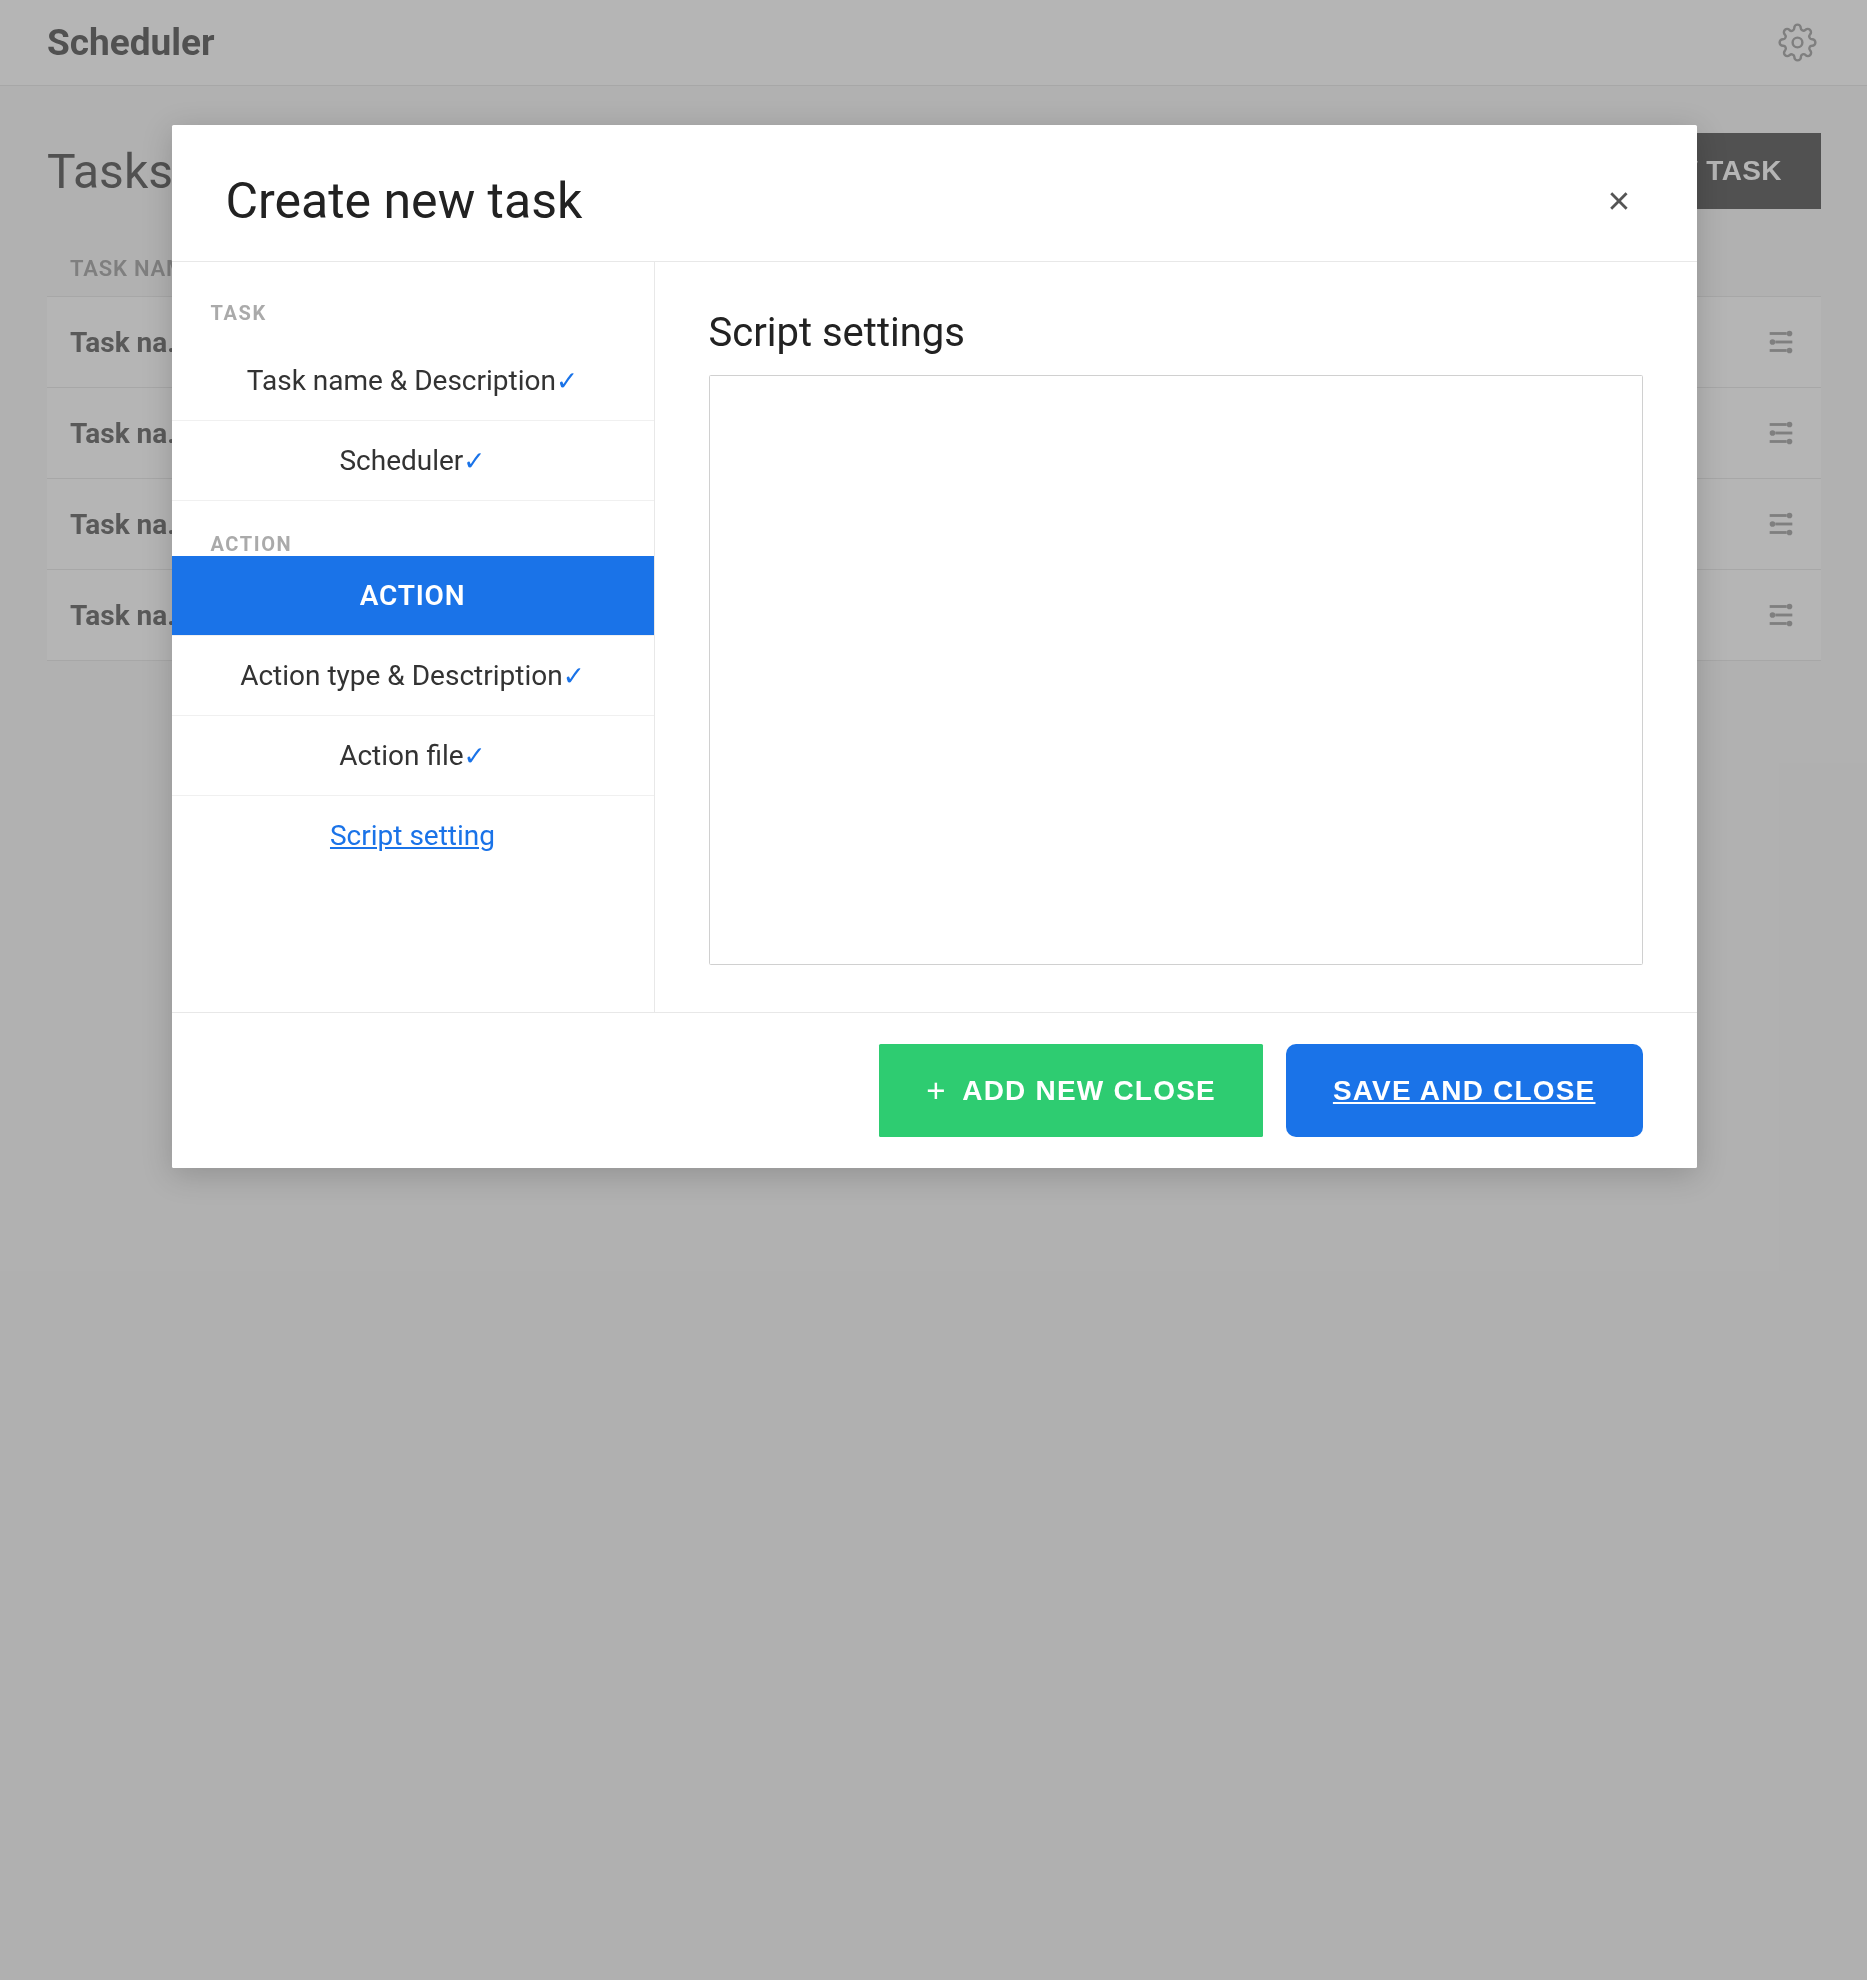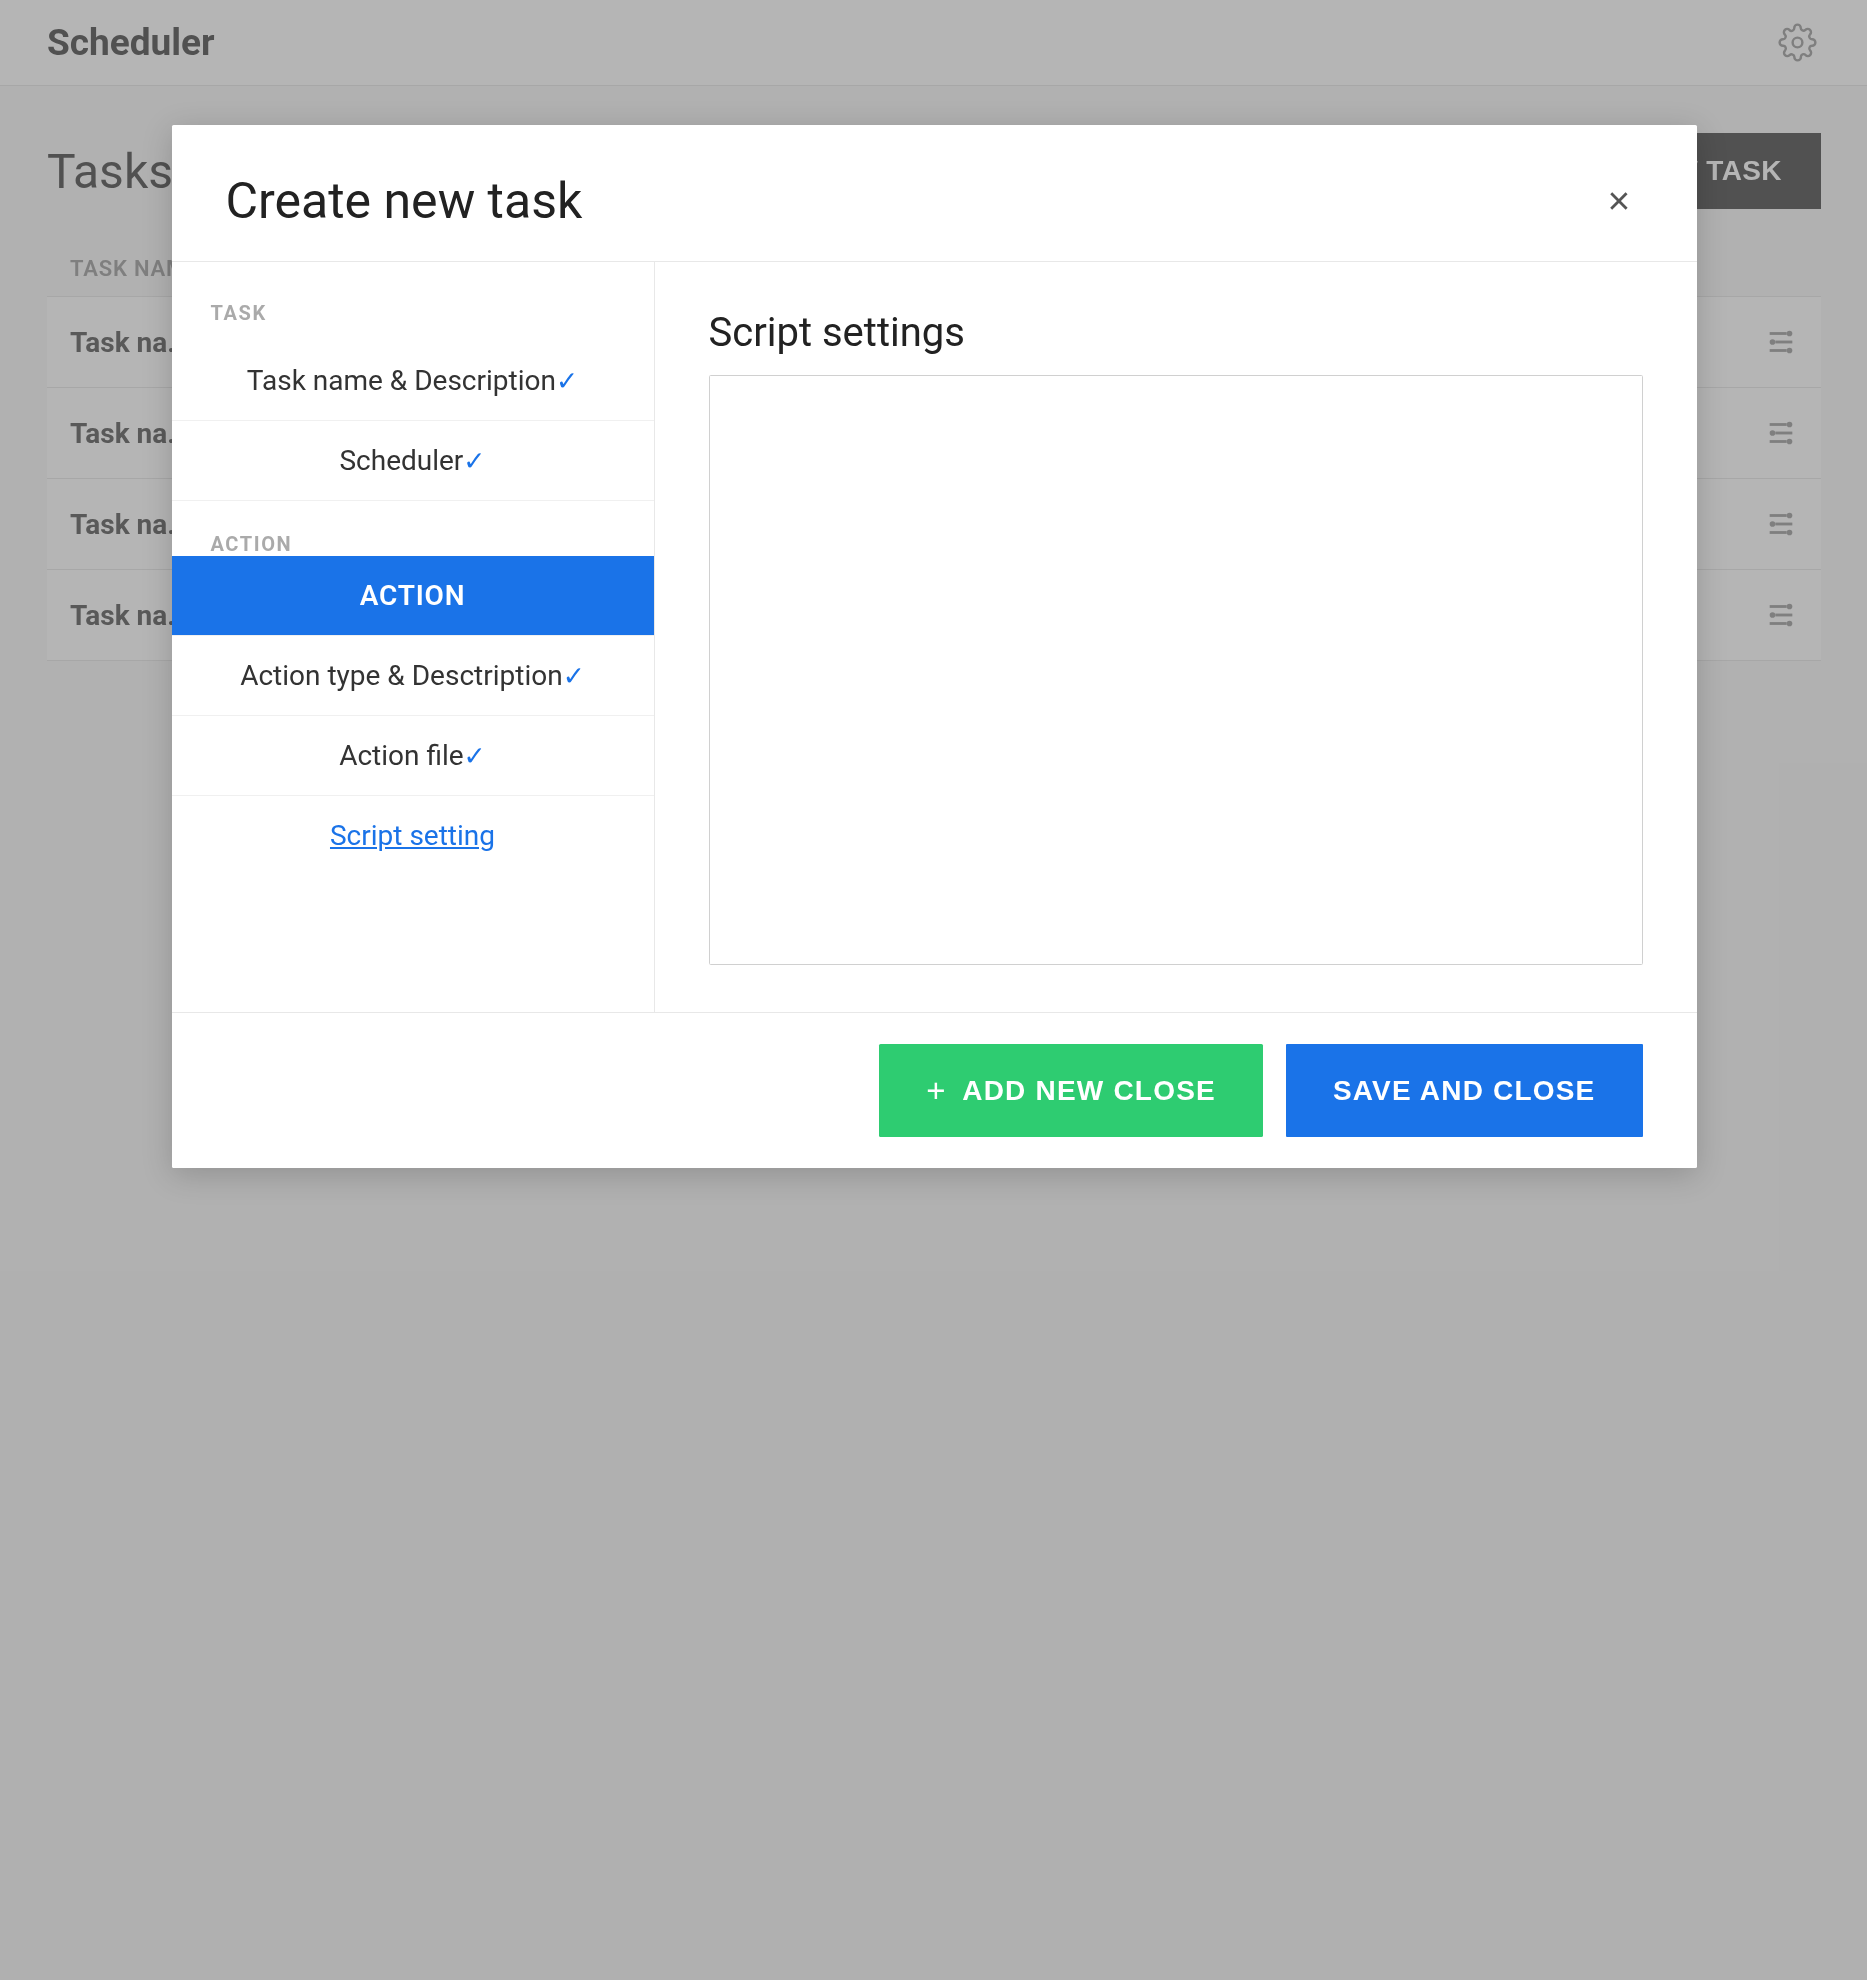--- a/index.html
+++ b/index.html
@@ -270,21 +270,22 @@
 
     .btn-save-close {
       background: #1a73e8;
       color: #fff;
       border: none;
       padding: 30px 47px;
       font-size: 28px;
       font-weight: 700;
       letter-spacing: 1.2px;
       cursor: pointer;
-      border-radius: 1px;
+      border-radius: 10px;
+      text-decoration: underline;
     }
 
     .plus-icon {
       font-size: 33px;
       font-weight: 300;
       line-height: 1;
     }
   </style>
 </head>
 <body>

